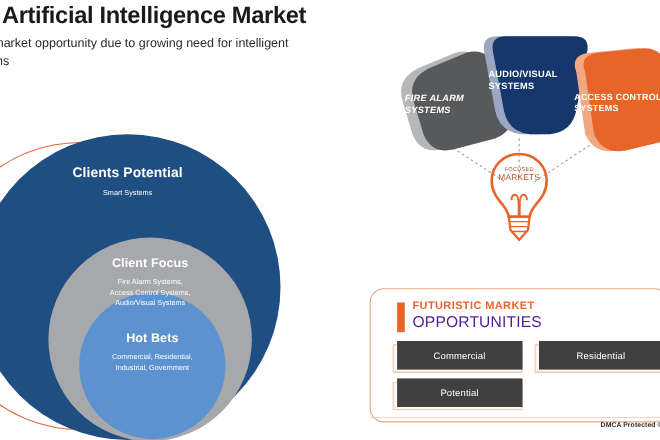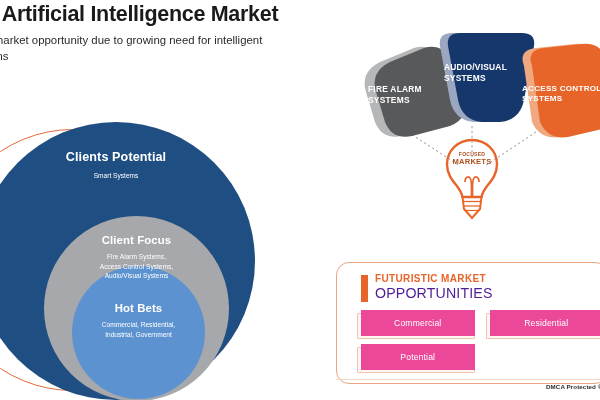--- a/index.html
+++ b/index.html
@@ -63,21 +63,21 @@
   .blob-text {
     position: absolute; width: 100%; text-align: left;
     color: #fff; font-weight: 700; letter-spacing: .25px;
     line-height: 1.25; pointer-events: none;
   }
 
   
   .bulb { position: absolute; left: 443px; top: 138px; width: 58px; height: 86px; }
   .bulb-text {
     position: absolute; left: 0; top: 14px; width: 100%;
-    text-align: center; color: #b0521f; font-weight: 700; line-height: 1.1;
+    text-align: center; color: #b0521f; font-weight: 400; line-height: 1.1;
   }
   .bulb-text .l1 { font-size: 5.1px; letter-spacing: .2px; display: block; }
   .bulb-text .l2 { font-size: 7.6px; letter-spacing: .2px; display: block; margin-top: .5px; }
 
   
   .card {
     position: absolute; left: 336px; top: 262px;
     width: 272px; height: 122px;
     border: 1px solid #e8a683; border-radius: 13px;
     background: #ffffff;
@@ -88,21 +88,21 @@
   .card-h2 { font-size: 14.2px; font-weight: 400; color: #4c1d95; letter-spacing: .15px; line-height: 1.05; margin-top: 1px; }
   .grid { position: absolute; left: 20px; top: 47px; width: 246px;
           display: grid; grid-template-columns: 1fr 1fr; gap: 8px 11px; }
   .cell { position: relative; height: 26px; }
   .cell-shadow {
     position: absolute; left: 0; top: 3px; width: 100%; height: 26px;
     border: 1px solid #f0c3aa; border-radius: 1px; background: #fdf6f2;
   }
   .cell-box {
     position: absolute; left: 4px; top: 0; width: calc(100% - 4px); height: 26px;
-    background: #ec4899; display: flex; align-items: center; justify-content: center;
+    background: #404040; display: flex; align-items: center; justify-content: center;
   }
   .cell-box span { color: #ffffff; font-size: 8.6px; font-weight: 400; letter-spacing: .15px; }
 
   
   .dmca {
     position: absolute; left: 546px; top: 383px;
     font-size: 6.2px; font-weight: 700; color: #2d2d2d;
     white-space: nowrap; letter-spacing: .1px;
   }
   .dmca-rule { position: absolute; left: 336px; top: 379px; width: 272px; height: 1px; background: #f3d6c6; }
@@ -140,21 +140,21 @@
   </div>
 
   <svg class="connectors" style="position:absolute;left:340px;top:20px;width:260px;height:160px;">
     <line x1="68" y1="112" x2="120" y2="146" stroke="#9a9a9a" stroke-width="1" stroke-dasharray="2.2 2.6"></line>
     <line x1="132" y1="106" x2="132" y2="144" stroke="#9a9a9a" stroke-width="1" stroke-dasharray="2.2 2.6"></line>
     <line x1="196" y1="112" x2="145" y2="146" stroke="#9a9a9a" stroke-width="1" stroke-dasharray="2.2 2.6"></line>
   </svg>
 
   <div class="blobs">
 
-    <div class="blob" style="left:14px;top:24px;">
+    <div class="blob" style="left:14px;top:24px;font-style:italic;">
       <svg width="104" height="92" viewBox="0 0 104 92">
         <path d="M12,46 Q6,26 26,16 L60,2 Q78,-3 86,14 L100,52 Q106,72 86,80 L48,90 Q28,94 21,76 Z" fill="#B6B7B9"></path>
         <path d="M22,46 Q16,26 36,16 L70,2 Q88,-3 96,14 L110,52 Q116,72 96,80 L58,90 Q38,94 31,76 Z" fill="#58595B"></path>
       </svg>
       <div class="blob-text" style="top: 38px; left: 14px; width: 96px; font-size: 8.4px; white-space: pre-line;">FIRE ALARM
 SYSTEMS</div>
     </div>
 
     <div class="blob" style="left:96px;top:8px;">
       <svg width="100" height="98" viewBox="0 0 100 98">

